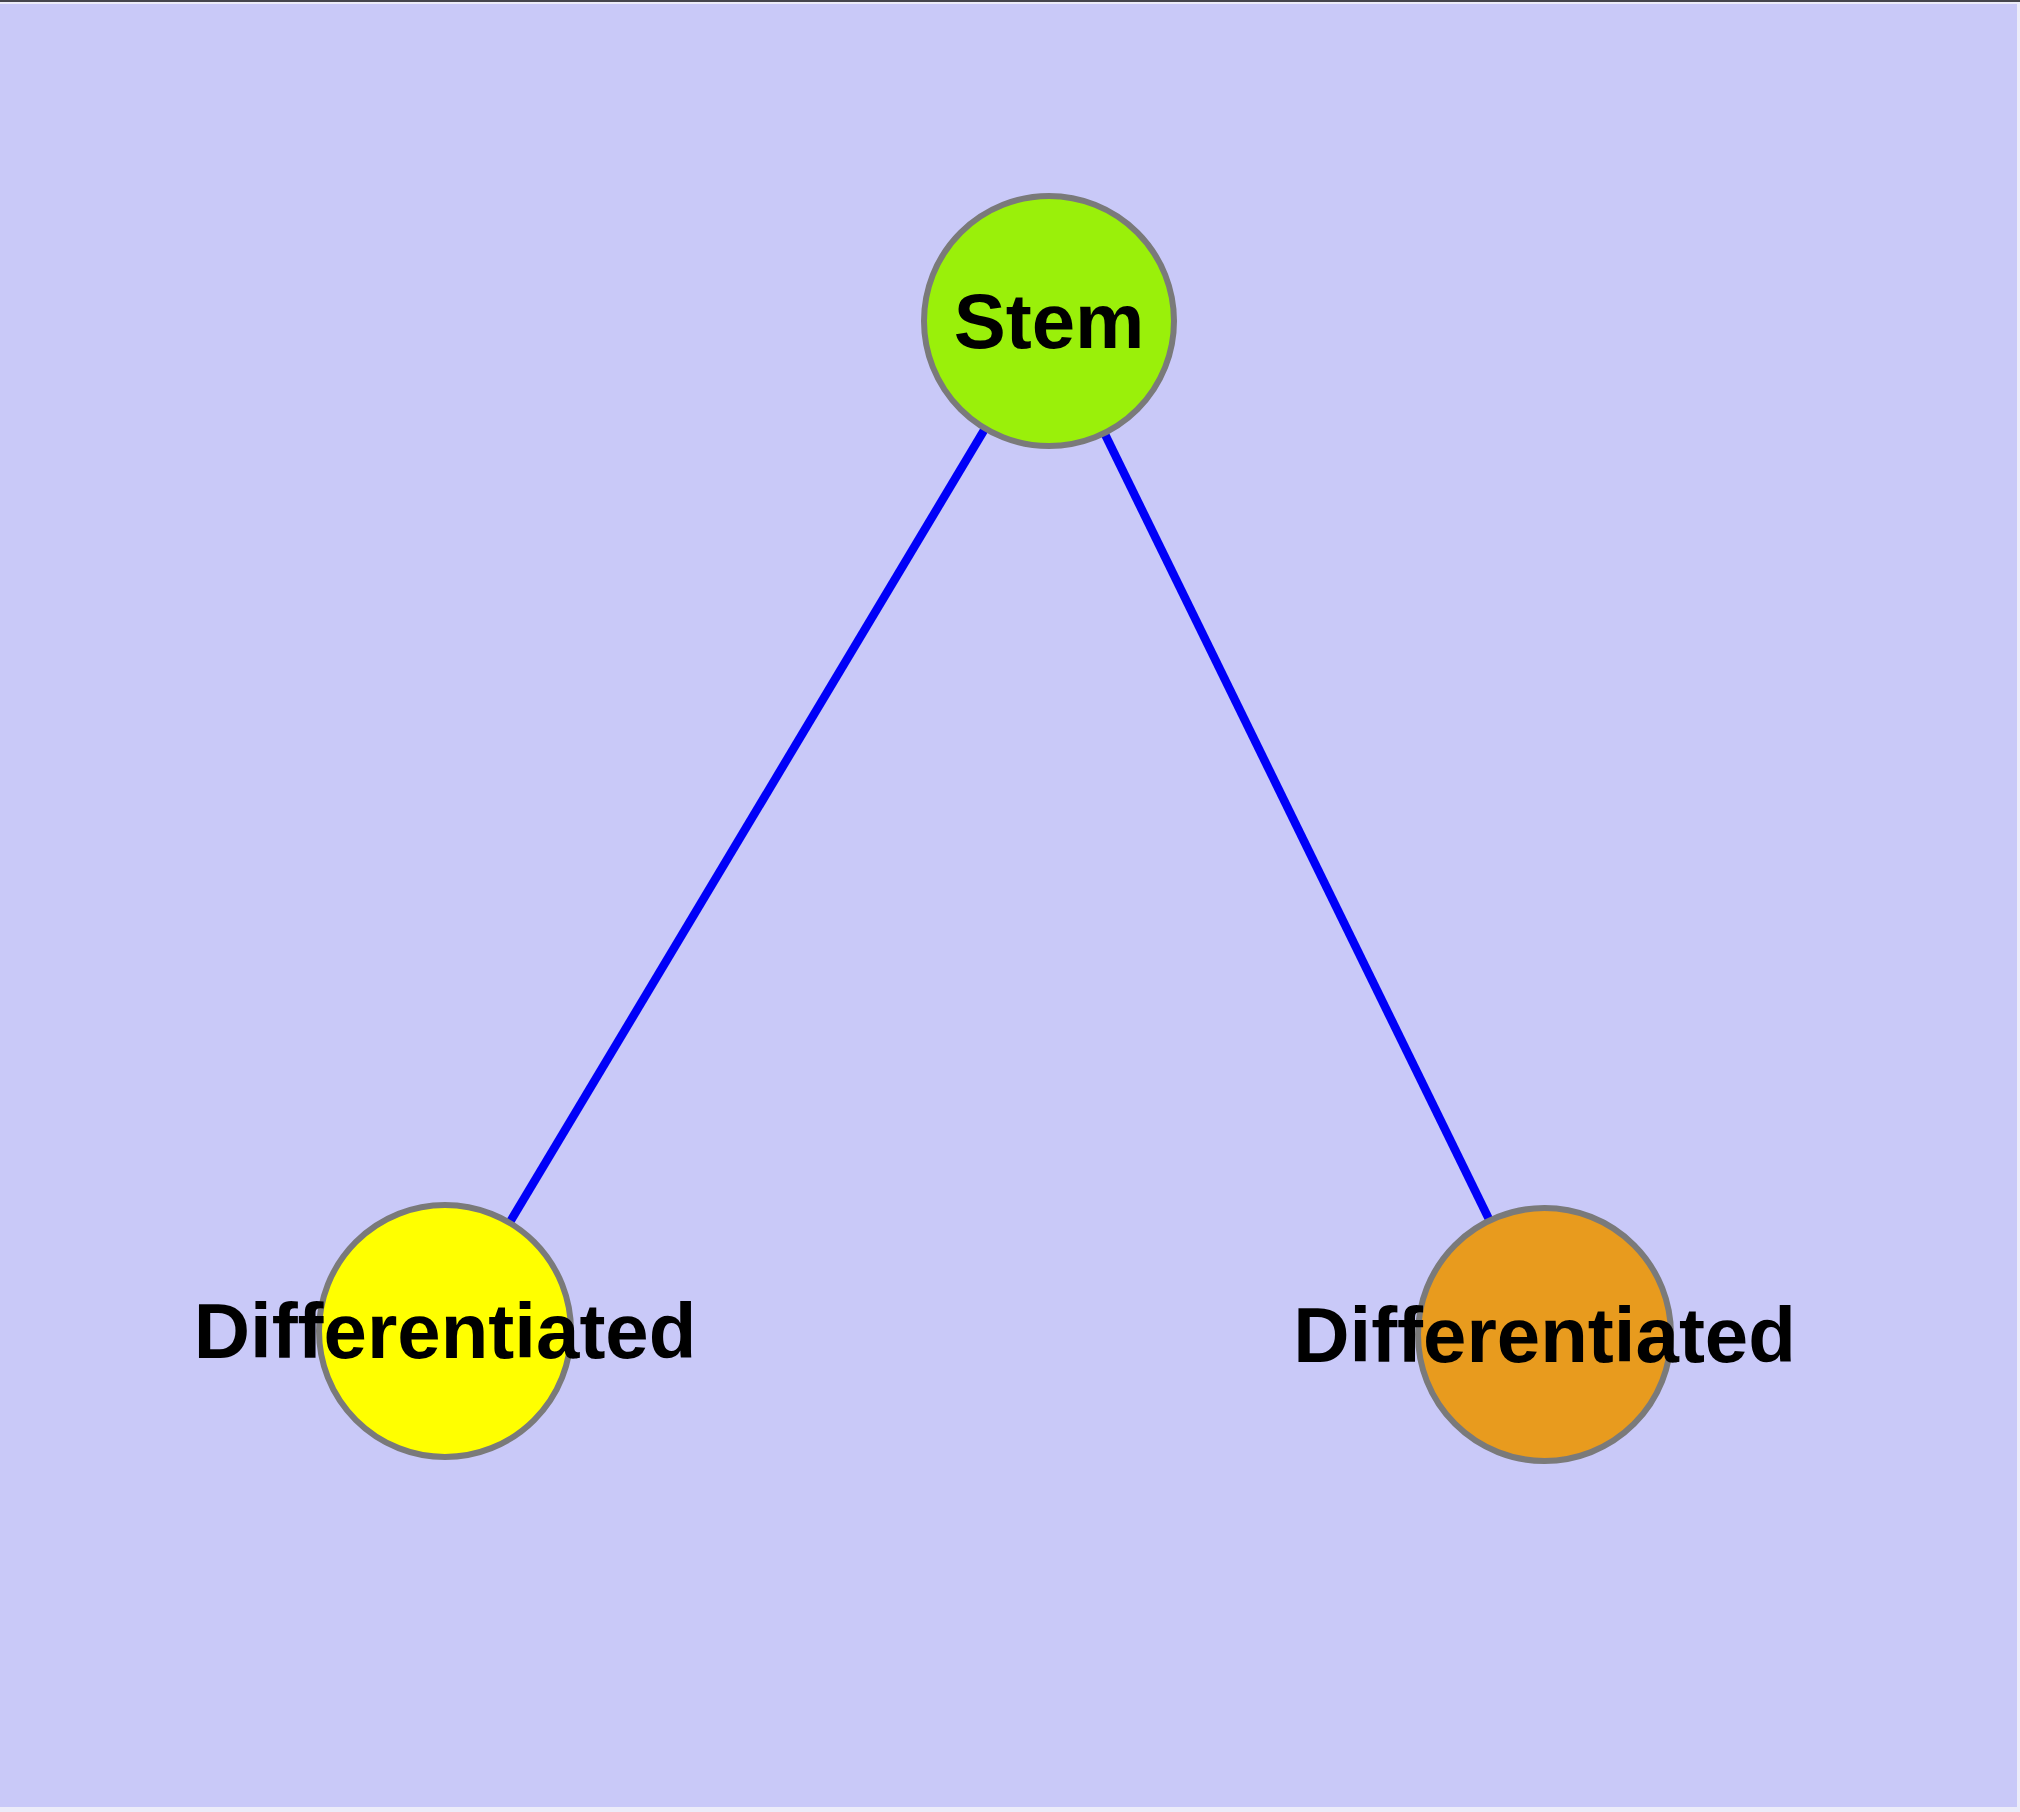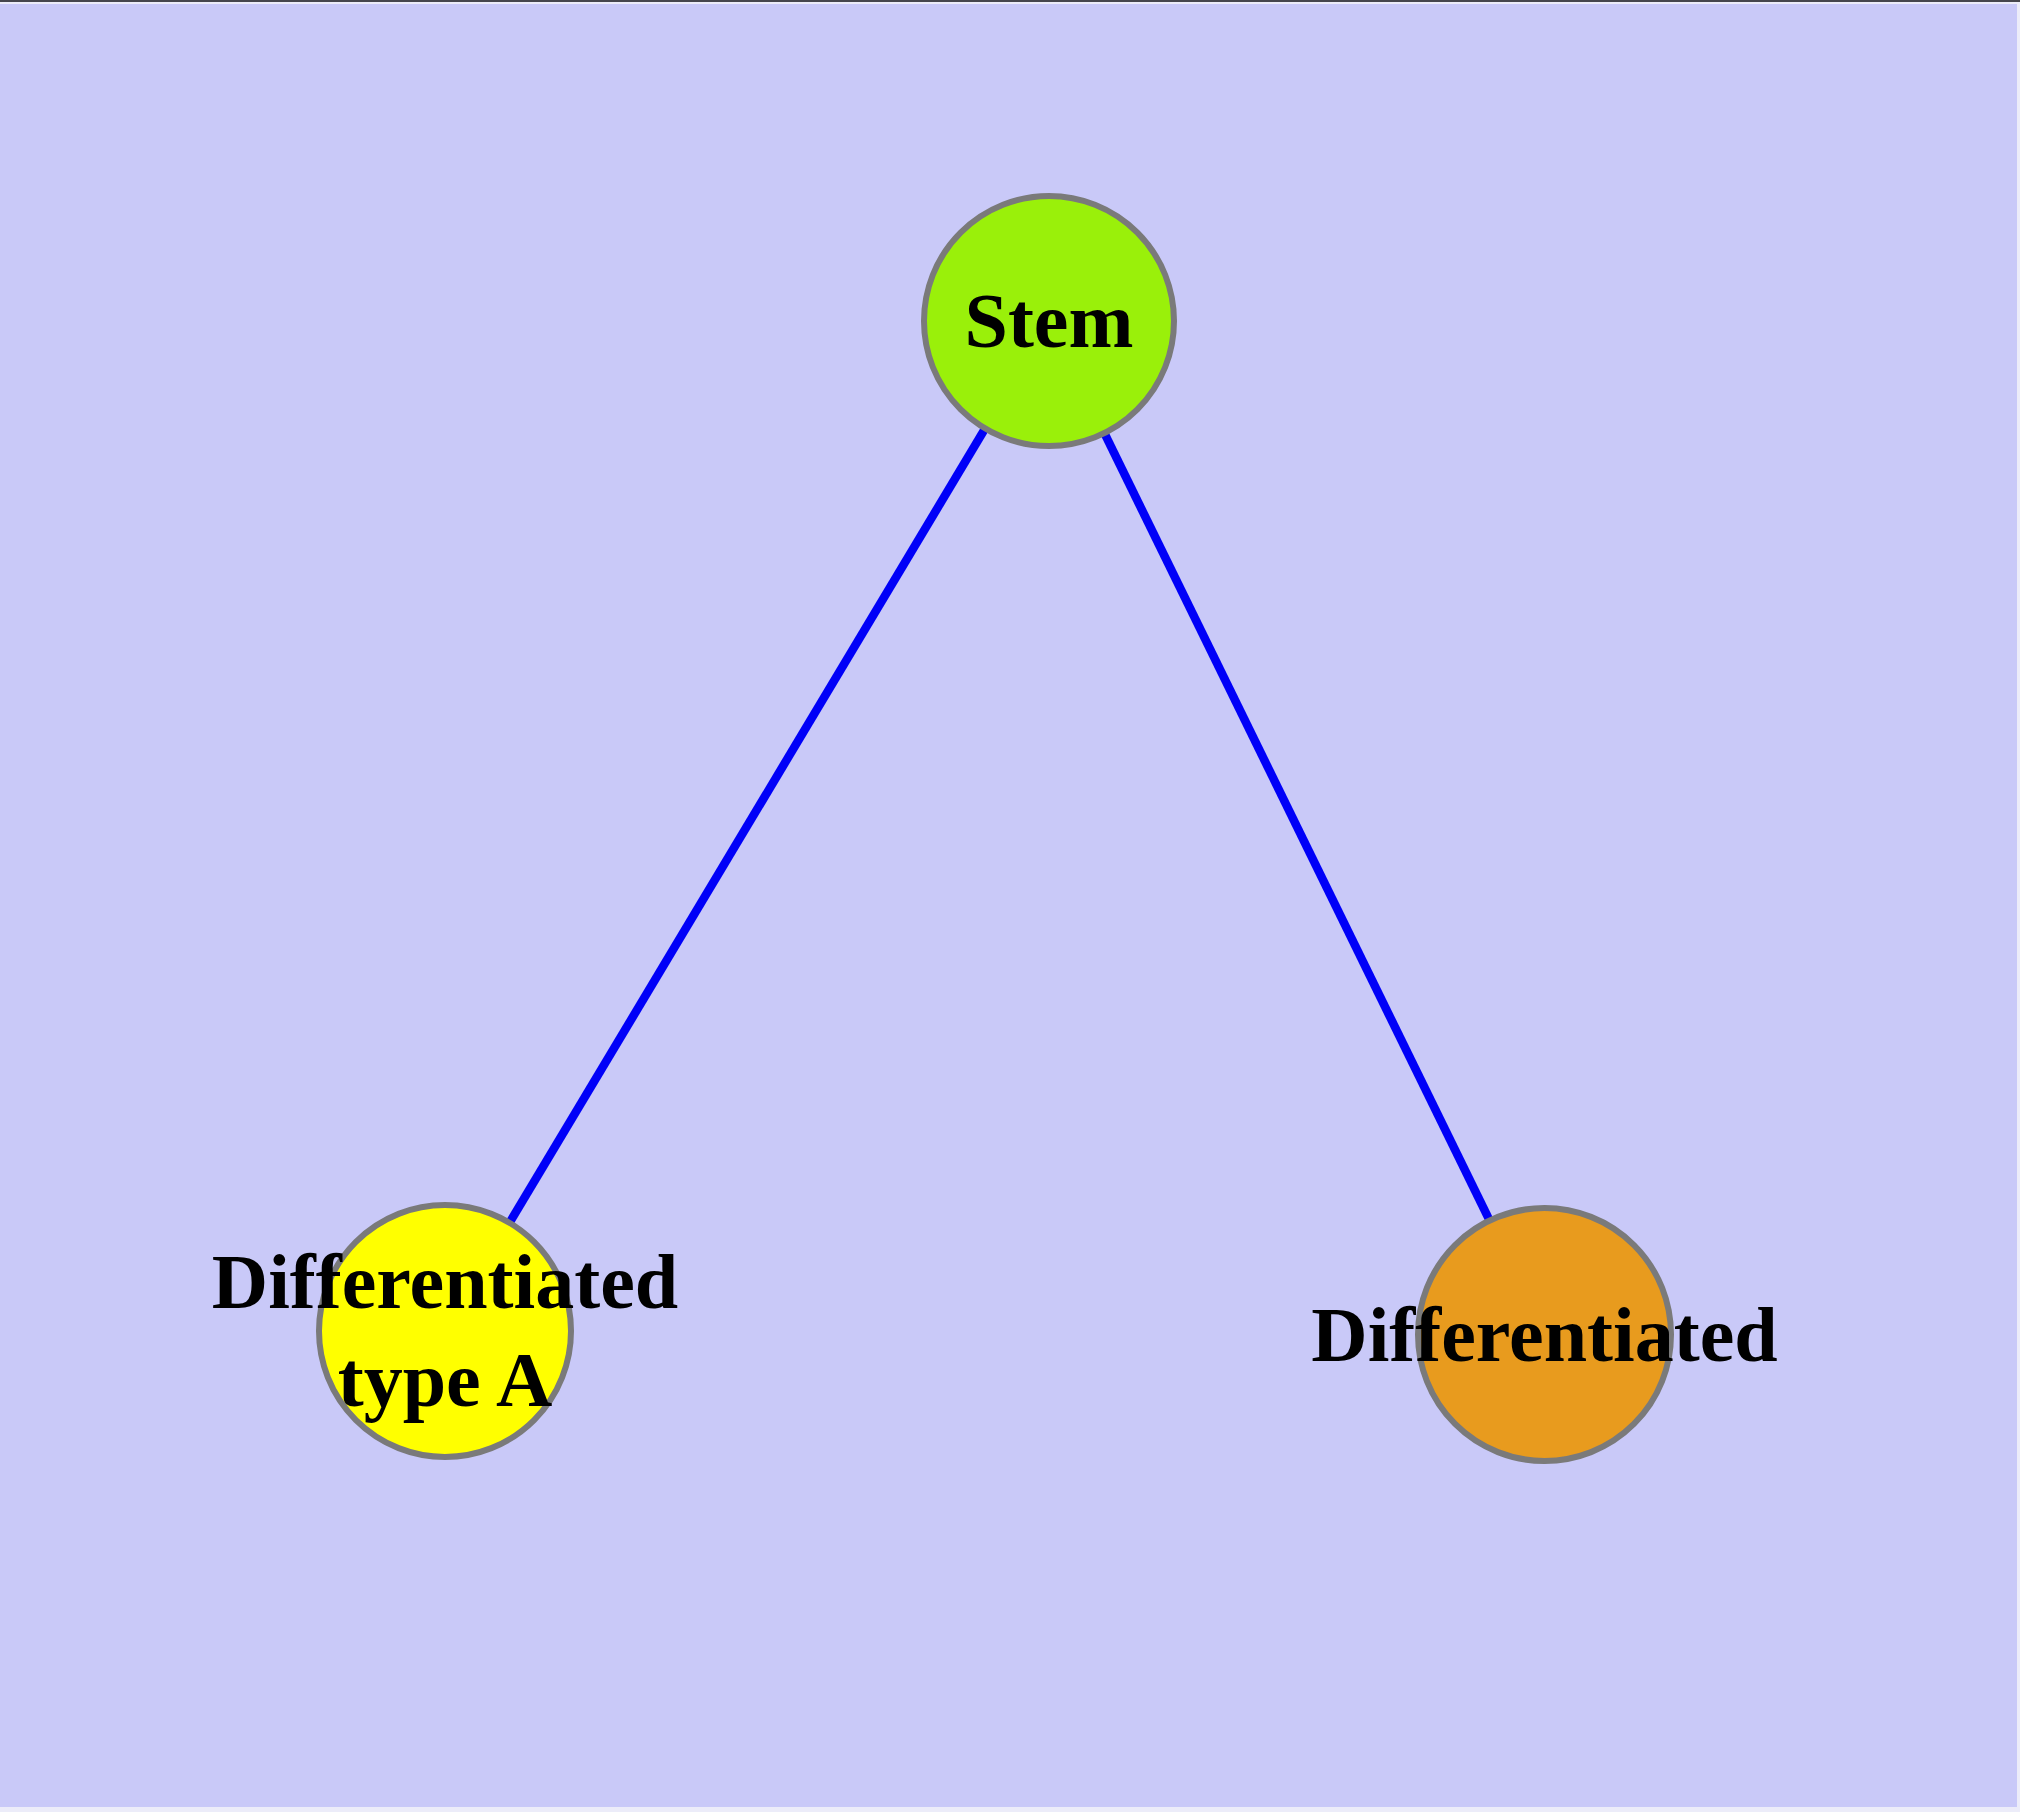--- a/index.html
+++ b/index.html
@@ -40,21 +40,20 @@
   .node {
     position: absolute;
     box-sizing: border-box;
     border-radius: 50%;
     border: 6px solid #7A7A7A;
     display: flex;
     flex-direction: column;
     align-items: center;
     justify-content: center;
     z-index: 2;
-    font-family: Liberation Serif, serif;
   }
   .node-label-line {
     white-space: nowrap;
     text-align: center;
     font-size: 78px;
     font-weight: 700;
     line-height: 98px;
     color: #000000;
     flex: 0 0 auto;
   }
@@ -70,21 +69,20 @@
       <line x1="1238" y1="374" x2="525" y2="1565" stroke="#0000F8" stroke-width="10"></line>
       <line x1="1238" y1="374" x2="1823" y2="1570" stroke="#0000F8" stroke-width="10"></line>
     </svg>
 
   <div class="node" style="left: 921px; top: 189px; width: 256px; height: 256px; background: rgb(154, 240, 10); border-color: rgb(122, 122, 122);">
     <div class="node-label-line" style="color: rgb(0, 0, 0);">Stem</div>
   </div>
 
   <div class="node" style="left: 316px; top: 1198px; width: 258px; height: 258px; background: rgb(255, 255, 0); border-color: rgb(122, 122, 122);">
     <div class="node-label-line" style="color: rgb(0, 0, 0);">Differentiated</div>
-    <div class="node-label-line" style="color: rgb(0, 0, 0);">type A</div>
   </div>
 
   <div class="node" style="left: 1415px; top: 1201px; width: 259px; height: 259px; background: rgb(232, 155, 30); border-color: rgb(122, 122, 122);">
     <div class="node-label-line" style="color: rgb(0, 0, 0);">Differentiated</div>
   </div>
 
 </div>
 
 
 </body></html>

